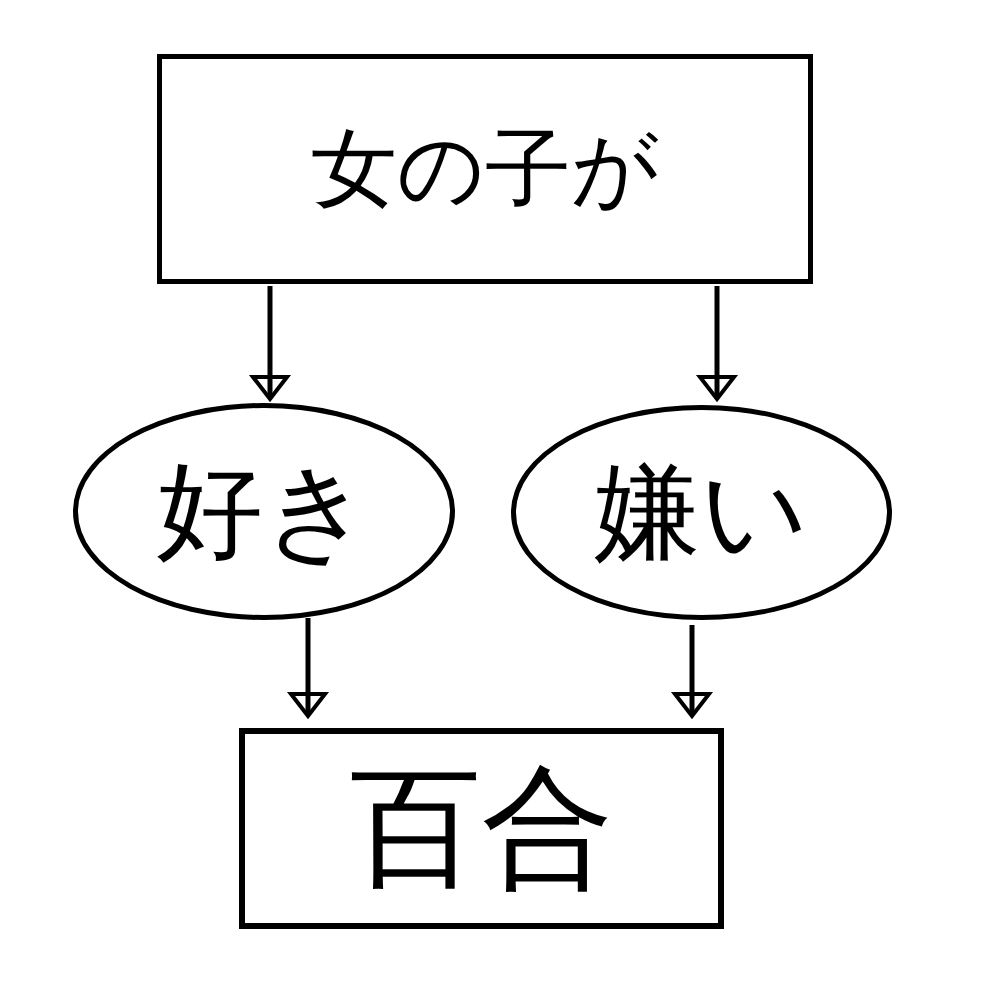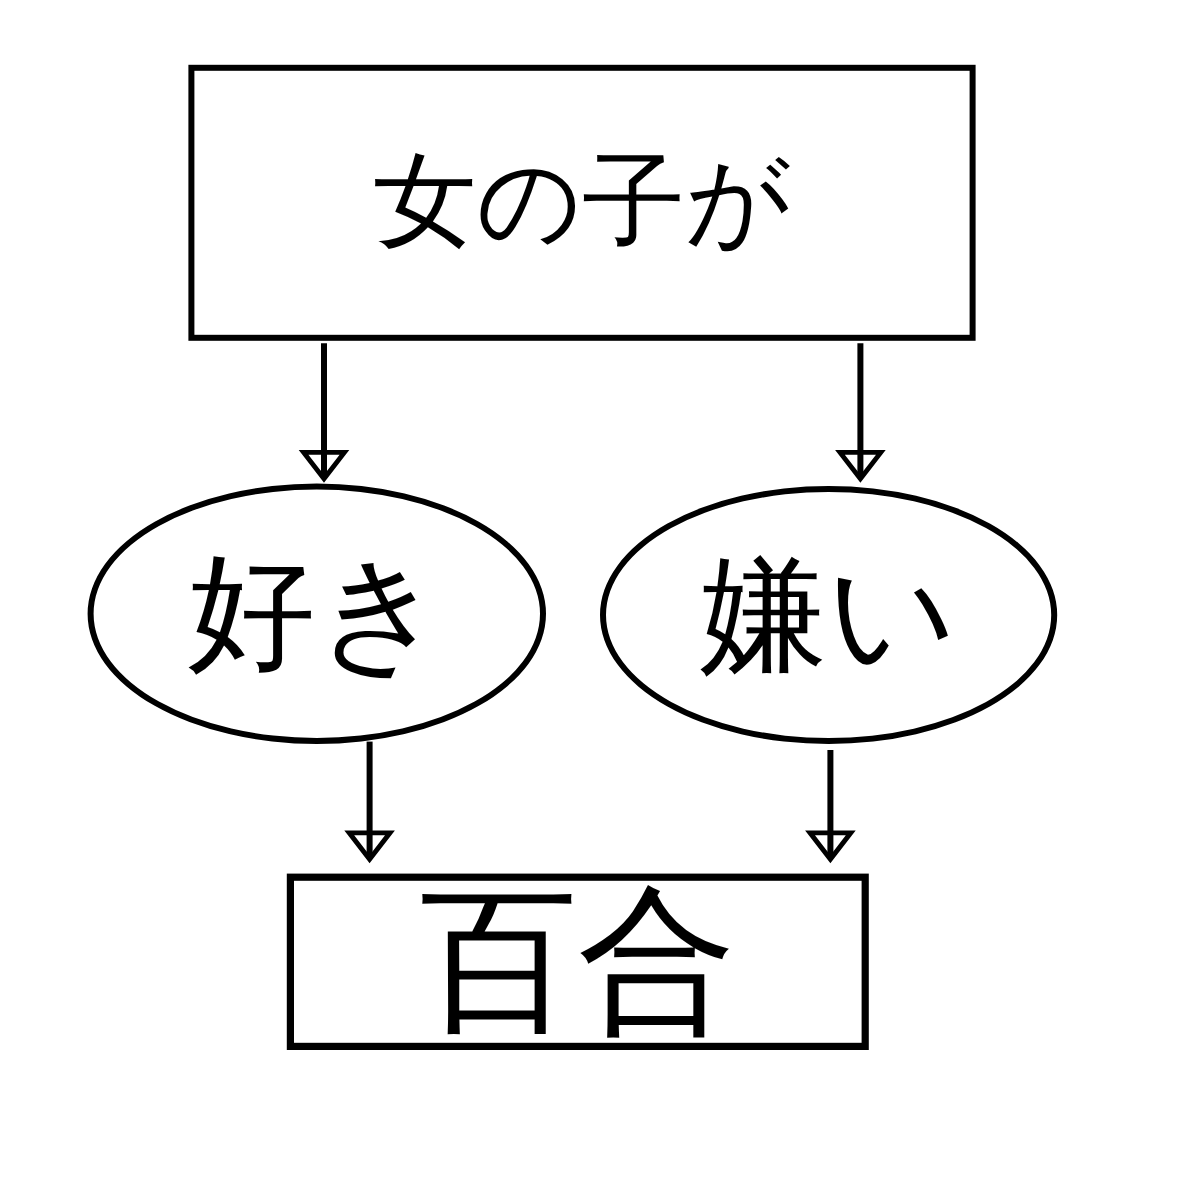--- a/index.html
+++ b/index.html
@@ -53,31 +53,31 @@
   }
   .ellipse-left {
     left: 73px;
     top: 403px;
     width: 382px;
     height: 217px;
     font-size: 106px;
     font-family: Liberation Serif, serif;
   }
   .ellipse-right {
-    left: 500px;
+    left: 511px;
     top: 405px;
     width: 381px;
     height: 215px;
     font-size: 106px;
   }
   .bottom-box {
     left: 239px;
     top: 728px;
     width: 485px;
-    height: 147px;
+    height: 201px;
     border-width: 6px;
     font-size: 132px;
     white-space: nowrap;
   }
 </style>
 </head>
 <body>
 
 <div class="canvas">
 

